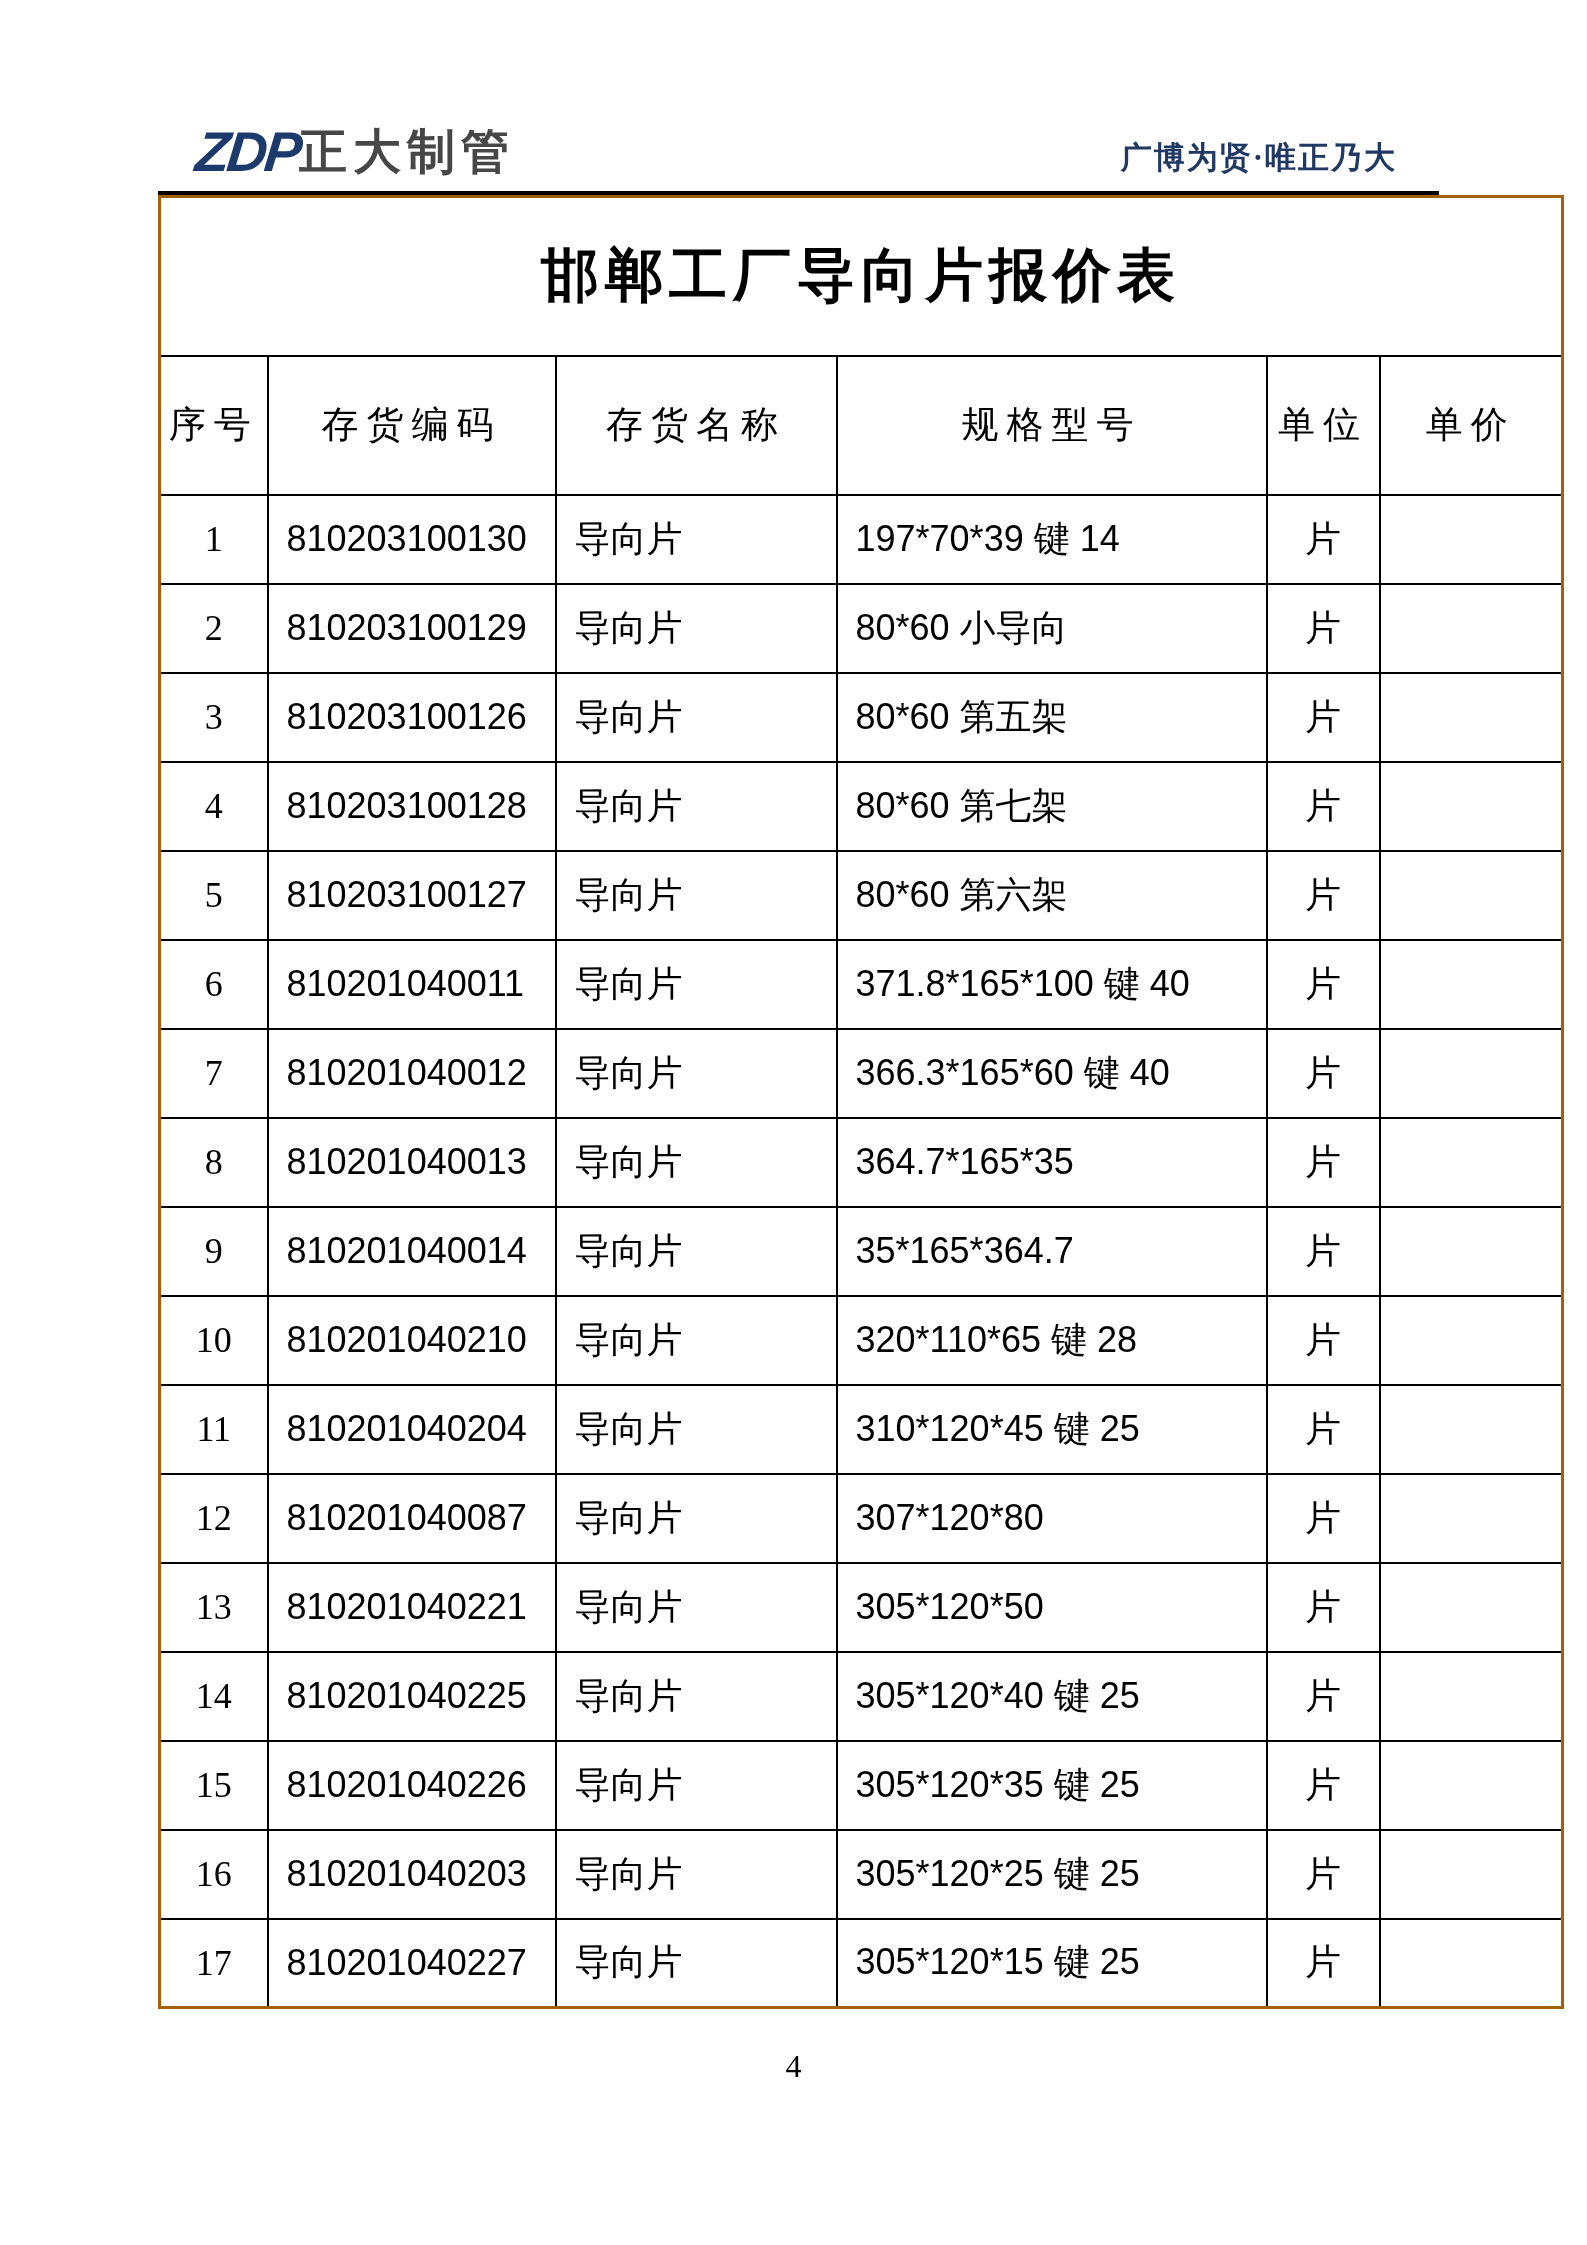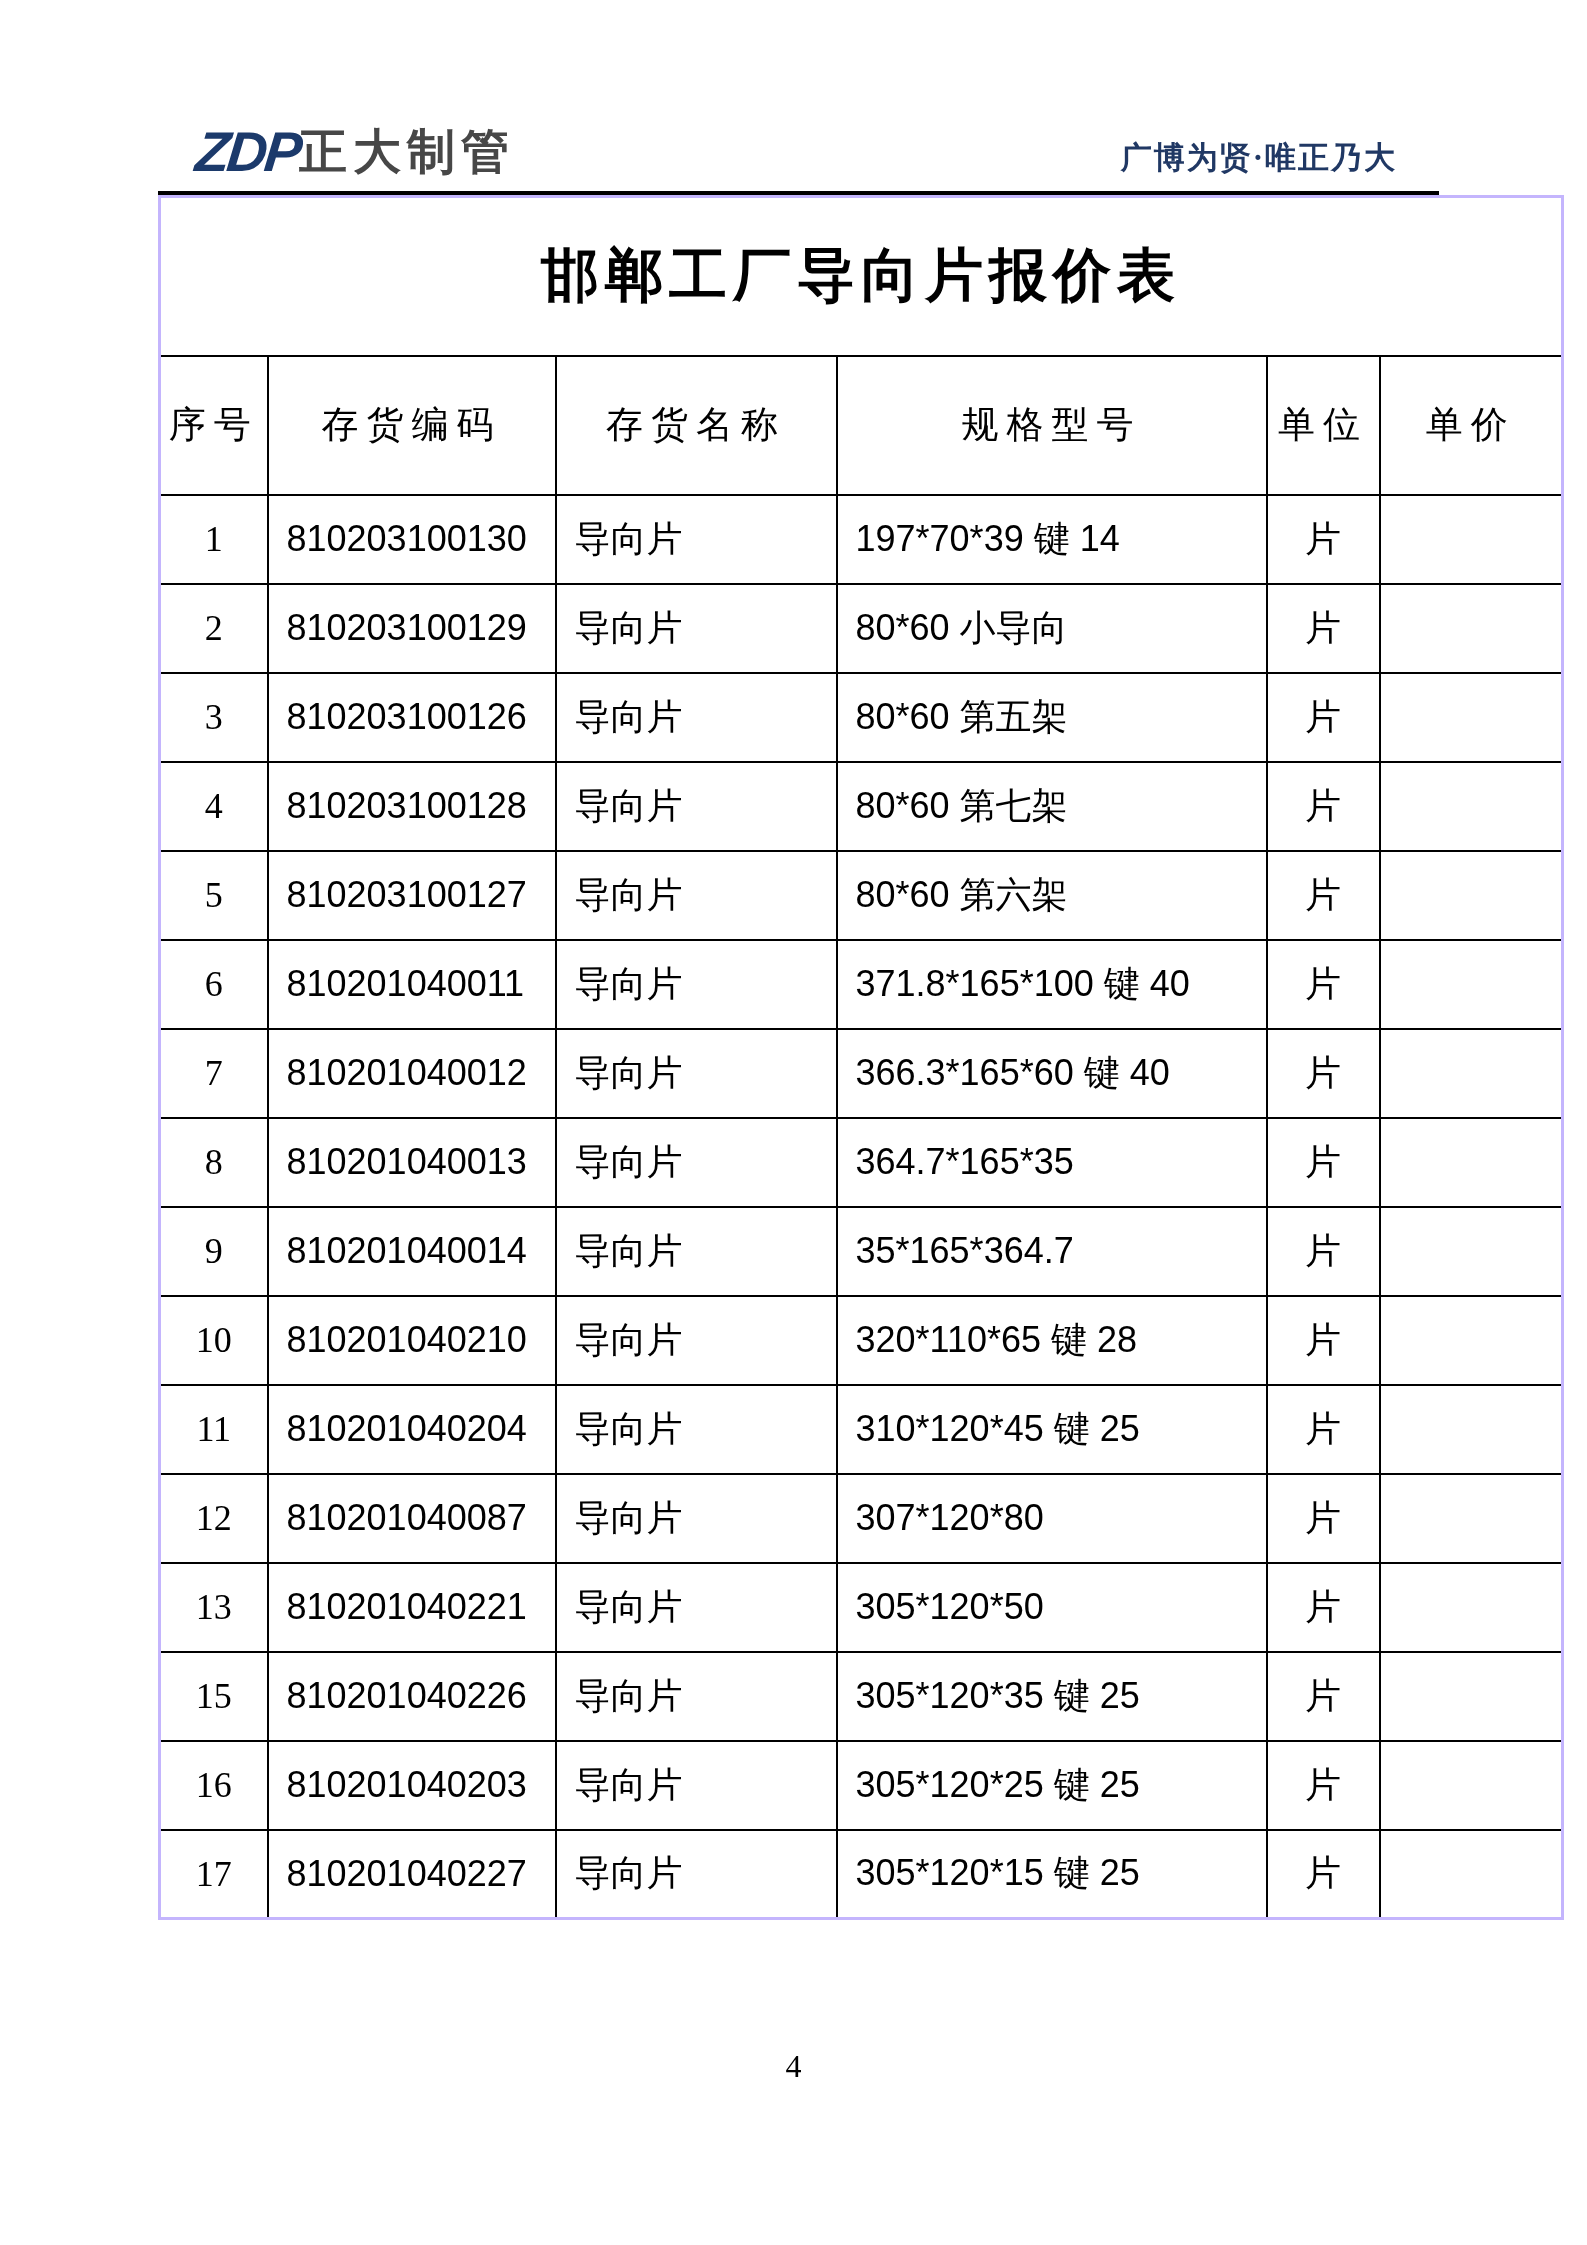--- a/index.html
+++ b/index.html
@@ -55,21 +55,21 @@
     width:1281px; height:4px;
     background:#000000;
   }
 
   
   .quote-table {
     position:absolute; left:158px; top:195px;
     width:1403px;
     border-collapse:collapse;
     table-layout:fixed;
-    border:3px solid #c4b5fd;
+    border:3px solid #a16207;
   }
   .quote-table td, .quote-table th {
     border:2px solid #000000;
     vertical-align:middle;
     overflow:hidden;
     white-space:nowrap;
   }
 
   tr.title-row { height:159px; }
   td.title-cell {
@@ -249,20 +249,28 @@
   </tr>
       <tr class="data-row">
     <td class="cell-seq">13</td>
     <td class="cell-code">810201040221</td>
     <td class="cell-name">导向片</td>
     <td class="cell-spec">305*120*50</td>
     <td class="cell-unit">片</td>
     <td class="cell-price"></td>
   </tr>
       <tr class="data-row">
+    <td class="cell-seq">14</td>
+    <td class="cell-code">810201040225</td>
+    <td class="cell-name">导向片</td>
+    <td class="cell-spec">305*120*40 键 25</td>
+    <td class="cell-unit">片</td>
+    <td class="cell-price"></td>
+  </tr>
+      <tr class="data-row">
     <td class="cell-seq">15</td>
     <td class="cell-code">810201040226</td>
     <td class="cell-name">导向片</td>
     <td class="cell-spec">305*120*35 键 25</td>
     <td class="cell-unit">片</td>
     <td class="cell-price"></td>
   </tr>
       <tr class="data-row">
     <td class="cell-seq">16</td>
     <td class="cell-code">810201040203</td>

